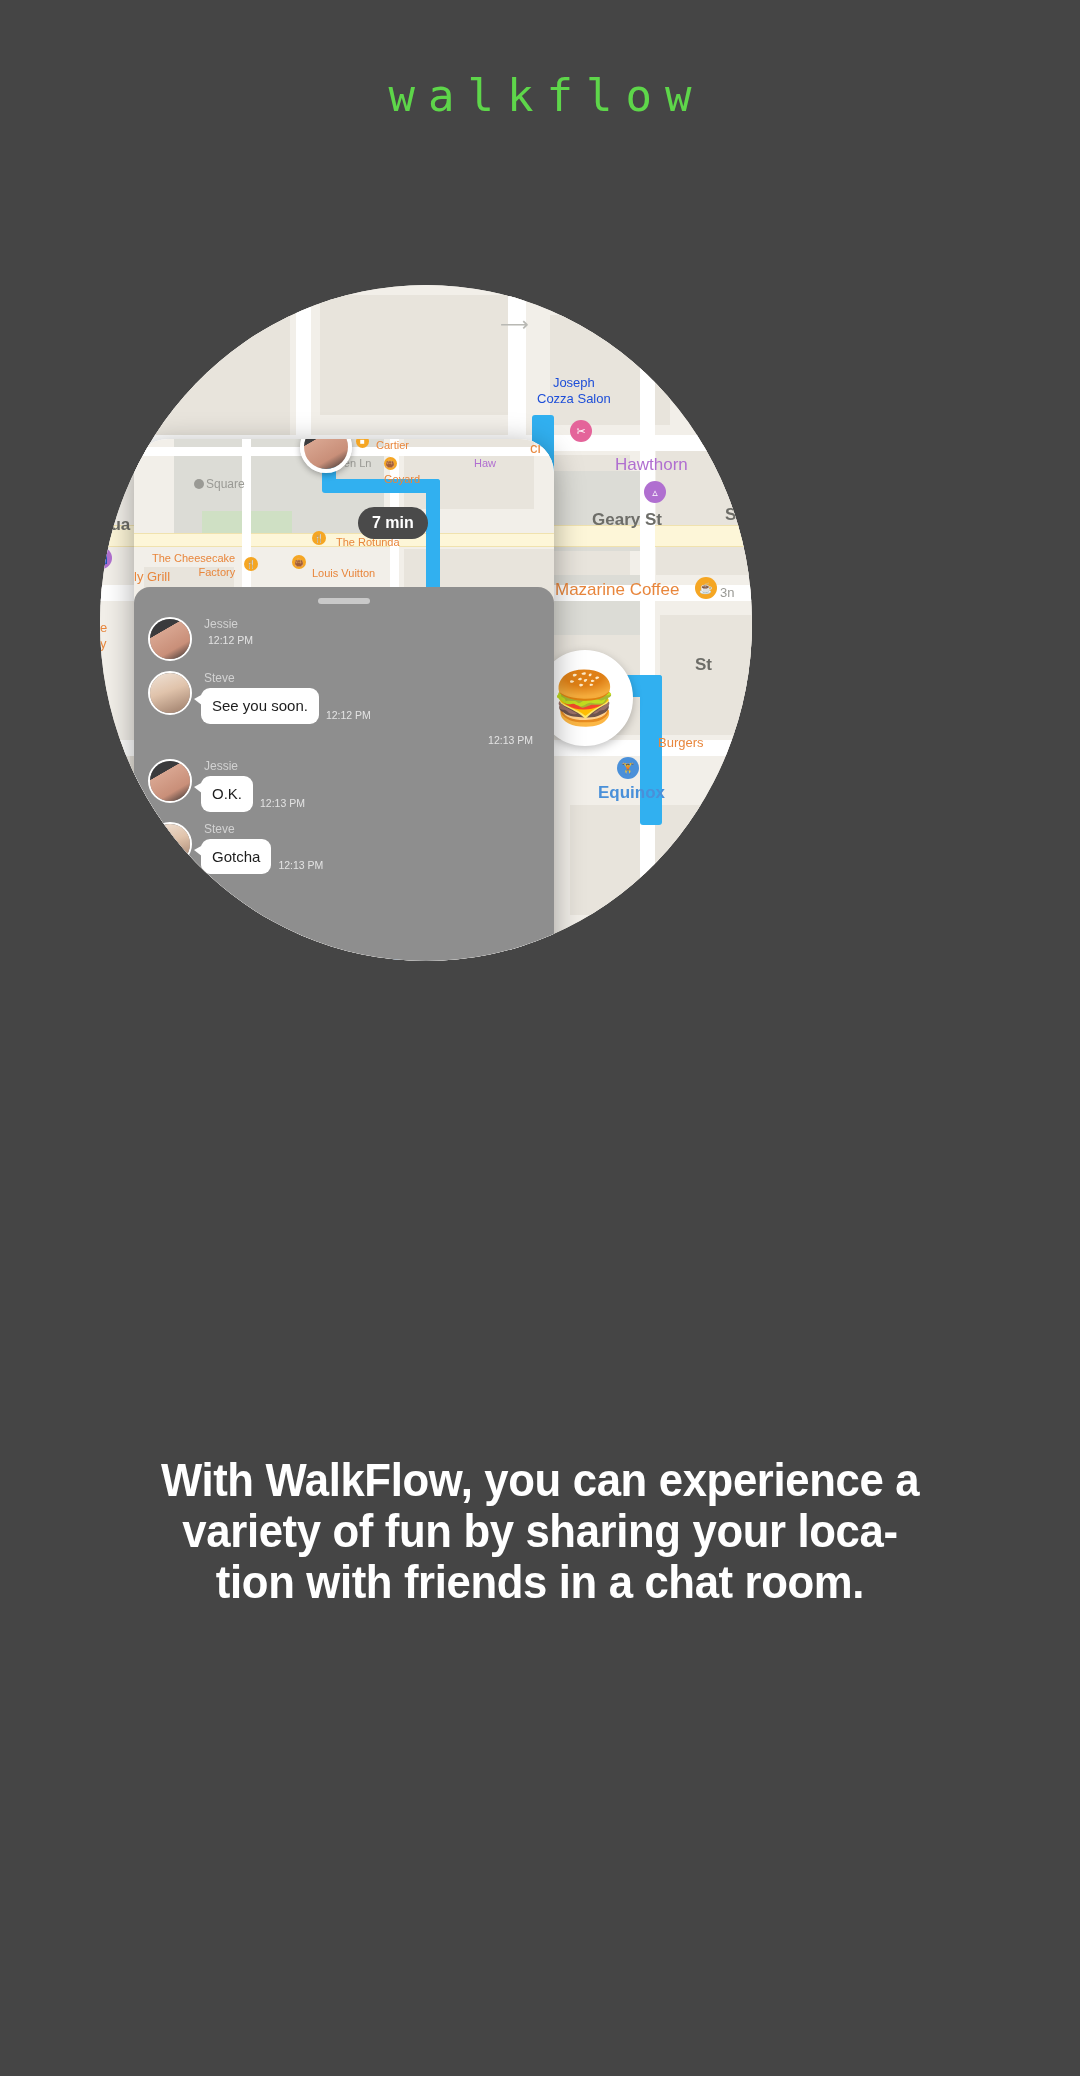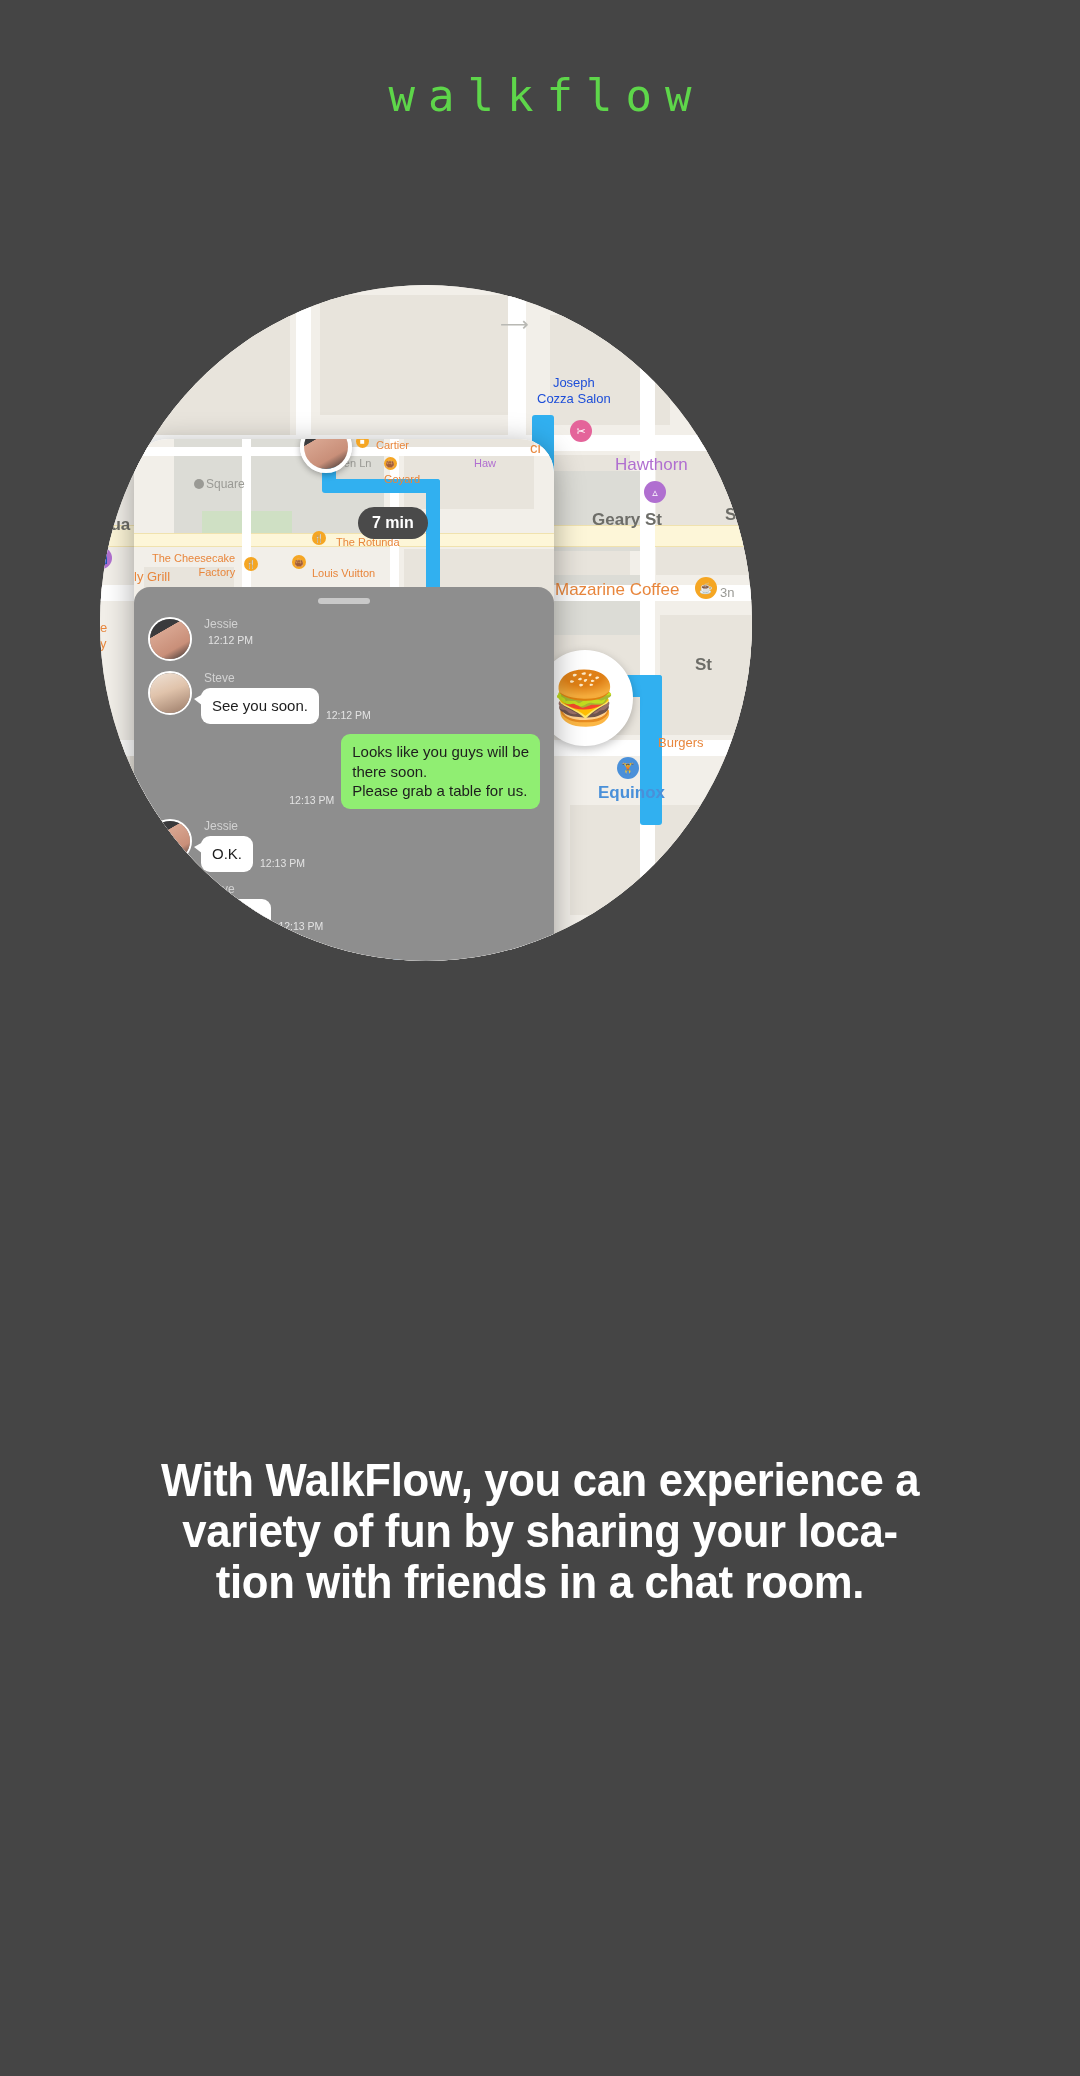--- a/index.html
+++ b/index.html
@@ -313,23 +313,20 @@
             <div class="bubrow">
               <div class="bub" style="white-space:pre-line;">See you soon.</div>
               <div class="ts">12:12 PM</div>
             </div>
           </div>
         </div>
 
         <div class="row out">
           <div class="bubrow">
             <div class="ts left">12:13 PM</div>
-            <div class="bub green" style="white-space:pre-line;">Looks like you guys will be
-there soon.
-Please grab a table for us.</div>
           </div>
         </div>
 
         <div class="row">
           <div class="av">
               <i class="face-j"></i>
             </div>
           <div class="msgcol">
             <div class="sender">Jessie</div>
             <div class="bubrow">

